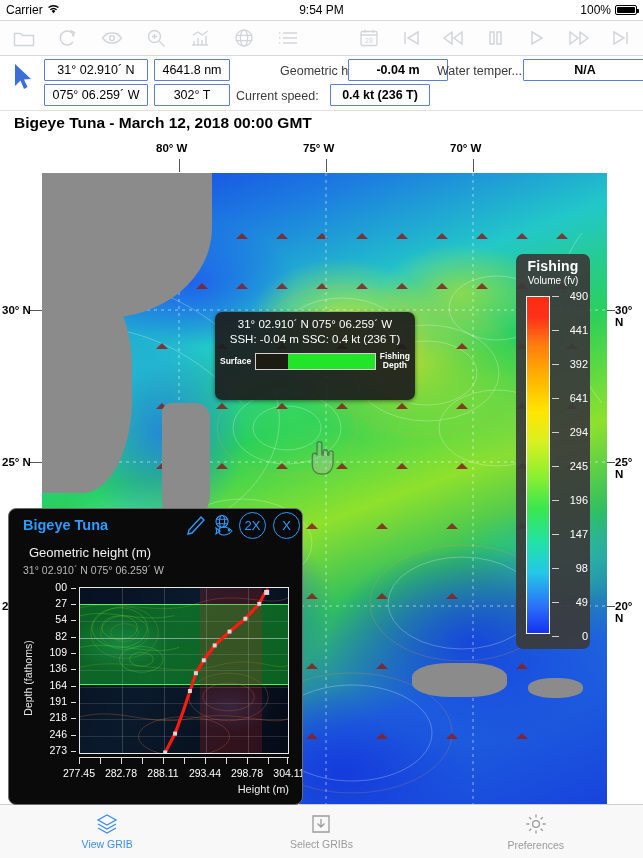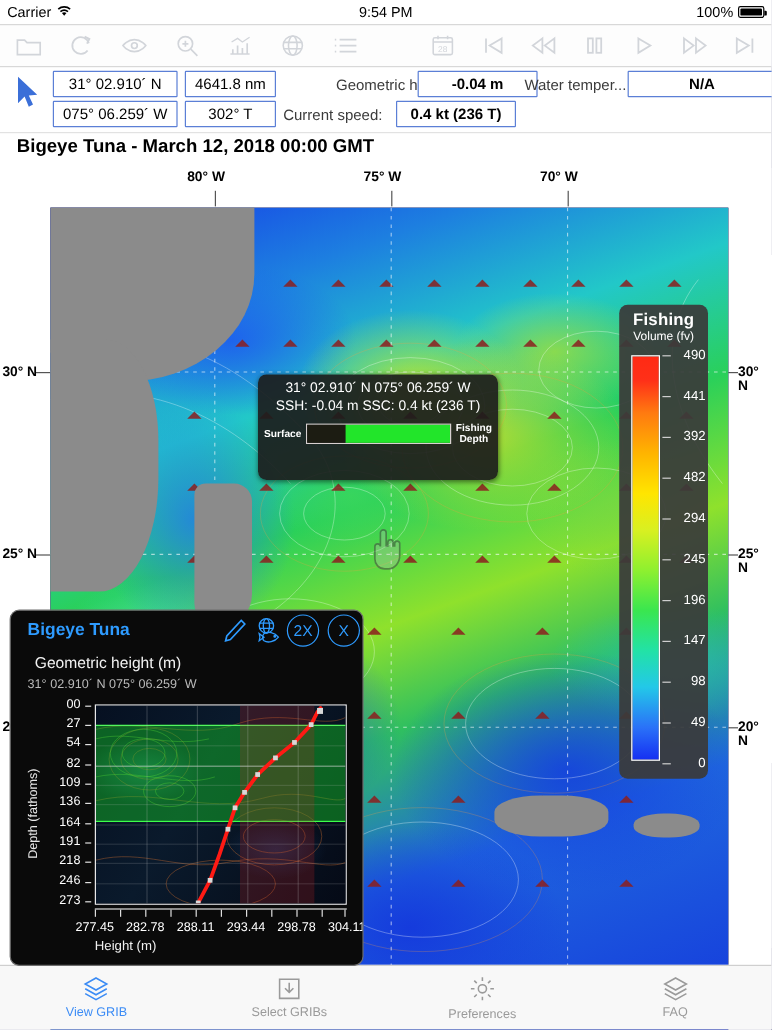--- a/index.html
+++ b/index.html
@@ -156,21 +156,21 @@
   }
   .plot-bg { position:absolute; inset:0; }
   .greenband { position:absolute; left:0; width:100%; background: rgba(20,200,40,0.45); border-top:1px solid #3cff4a; border-bottom:1px solid #3cff4a;}
   .redband { position:absolute; top:0; height:100%; background: rgba(200,30,30,0.22); }
   .midline { position:absolute; left:0; width:100%; height:1px; background: rgba(220,220,220,0.55); }
   .gridv { position:absolute; top:0; height:100%; width:1px; background:rgba(200,200,200,0.22); }
   .gridh { position:absolute; left:0; width:100%; height:1px; background:rgba(200,200,200,0.16); }
   .xaxis { position:absolute; left: 70px; top: 178px; width: 210px; height: 8px; border-top:1.5px solid #dedede; }
   .xtickmark { position:absolute; top:0; width:1px; height:6px; background:#dedede;}
   .xtick { position:absolute; top: 188px; font-size: 10.5px; color:#fff; text-align:center; width:44px;}
-  .xlabel { position:absolute; top: 204px; left:70px; width:210px; text-align:left; font-size:11px; color:#efefef;}
+  .xlabel { position:absolute; top: 204px; left:70px; width:210px; text-align:right; font-size:11px; color:#efefef;}
 
   
   .tabbar {
     position: absolute; left: 0; bottom: 0; width: 643px; height: 54px;
     background: #f8f8f8; border-top: 1px solid #cfcfcf;
     display: flex;
   }
   .tab { flex: 1; display:flex; flex-direction:column; align-items:center; justify-content:center; gap:3px; color:#9a9a9a;}
   .tab.active { color:#3c8cf5; }
   .tab span { font-size: 10.5px; }
@@ -504,21 +504,21 @@
       <div class="sub">Volume (fv)</div>
       <div class="cbar"></div>
       <div class="cticks">
         <div class="ctickmark" style="top:6px;"></div>   
           <div class="ctick" style="top:0px;">490</div>
         <div class="ctickmark" style="top:40px;"></div>  
           <div class="ctick" style="top:34px;">441</div>
         <div class="ctickmark" style="top:74px;"></div>  
           <div class="ctick" style="top:68px;">392</div>
         <div class="ctickmark" style="top:108px;"></div> 
-          <div class="ctick" style="top:102px;">482</div>
+          <div class="ctick" style="top:102px;">641</div>
         <div class="ctickmark" style="top:142px;"></div> 
           <div class="ctick" style="top:136px;">294</div>
         <div class="ctickmark" style="top:176px;"></div> 
           <div class="ctick" style="top:170px;">245</div>
         <div class="ctickmark" style="top:210px;"></div> 
           <div class="ctick" style="top:204px;">196</div>
         <div class="ctickmark" style="top:244px;"></div> 
           <div class="ctick" style="top:238px;">147</div>
         <div class="ctickmark" style="top:278px;"></div> 
           <div class="ctick" style="top:272px;">98</div>
@@ -678,23 +678,15 @@
       </svg>
       <span>Select GRIBs</span>
     </div>
     <div class="tab">
       <svg width="24" height="24" viewBox="0 0 24 24" fill="none" stroke="#9a9a9a" stroke-width="1.3">
         <circle cx="12" cy="12" r="3.4"></circle>
         <path d="M12 2.4v3M12 18.6v3M2.4 12h3M18.6 12h3M5.2 5.2l2.1 2.1M16.7 16.7l2.1 2.1M18.8 5.2l-2.1 2.1M7.3 16.7l-2.1 2.1"></path>
       </svg>
       <span>Preferences</span>
     </div>
-    <div class="tab">
-      <svg width="24" height="22" viewBox="0 0 24 22" fill="none" stroke="#9a9a9a" stroke-width="1.3">
-        <path d="M12 2 21 7 12 12 3 7Z"></path>
-          <path d="M3 11 12 16 21 11"></path>
-          <path d="M3 15 12 20 21 15"></path>
-      </svg>
-      <span>FAQ</span>
-    </div>
   </div>
 
 </div>
 
 </body></html>

